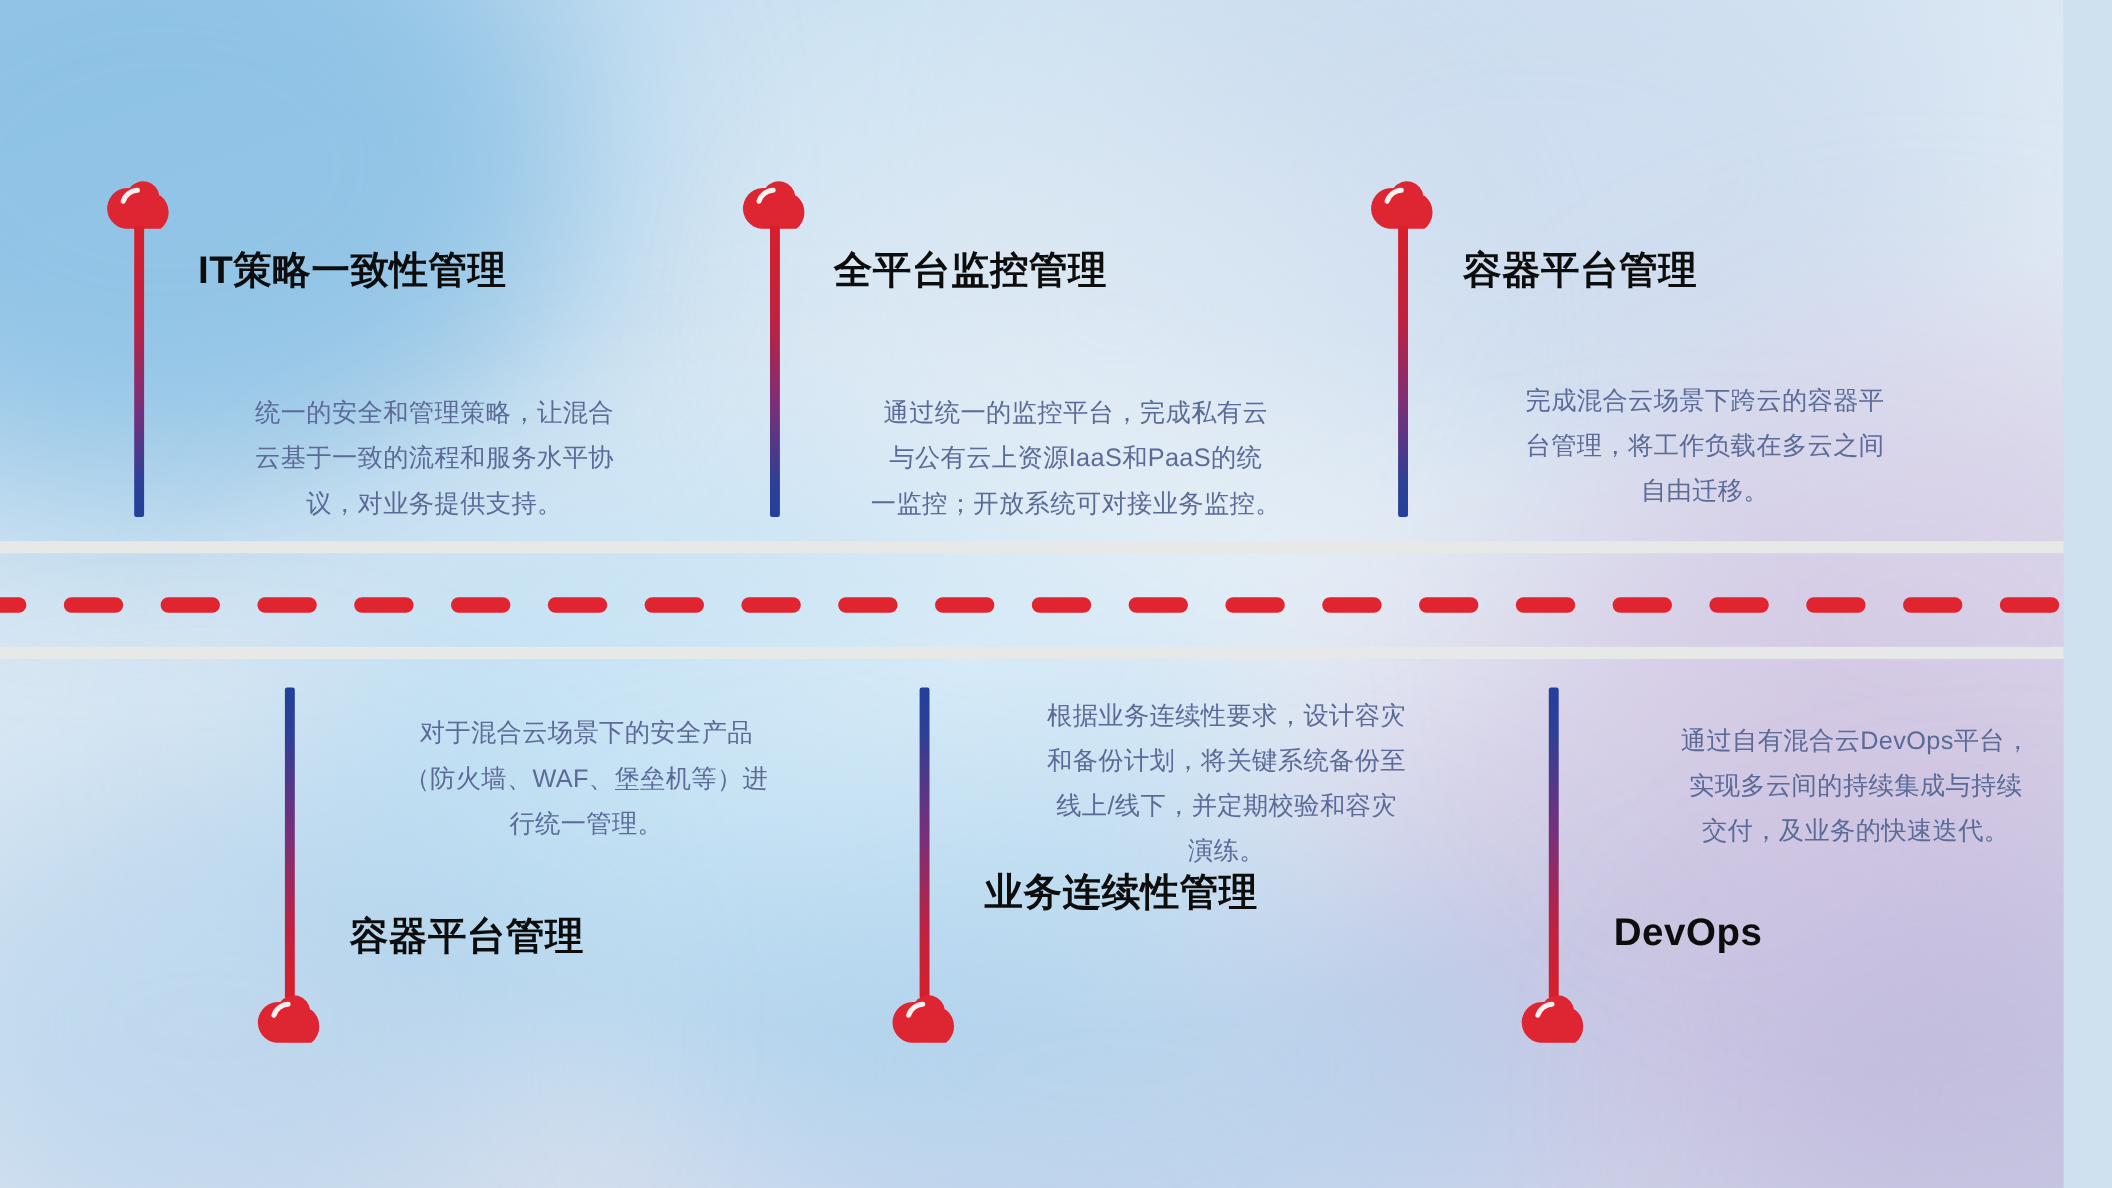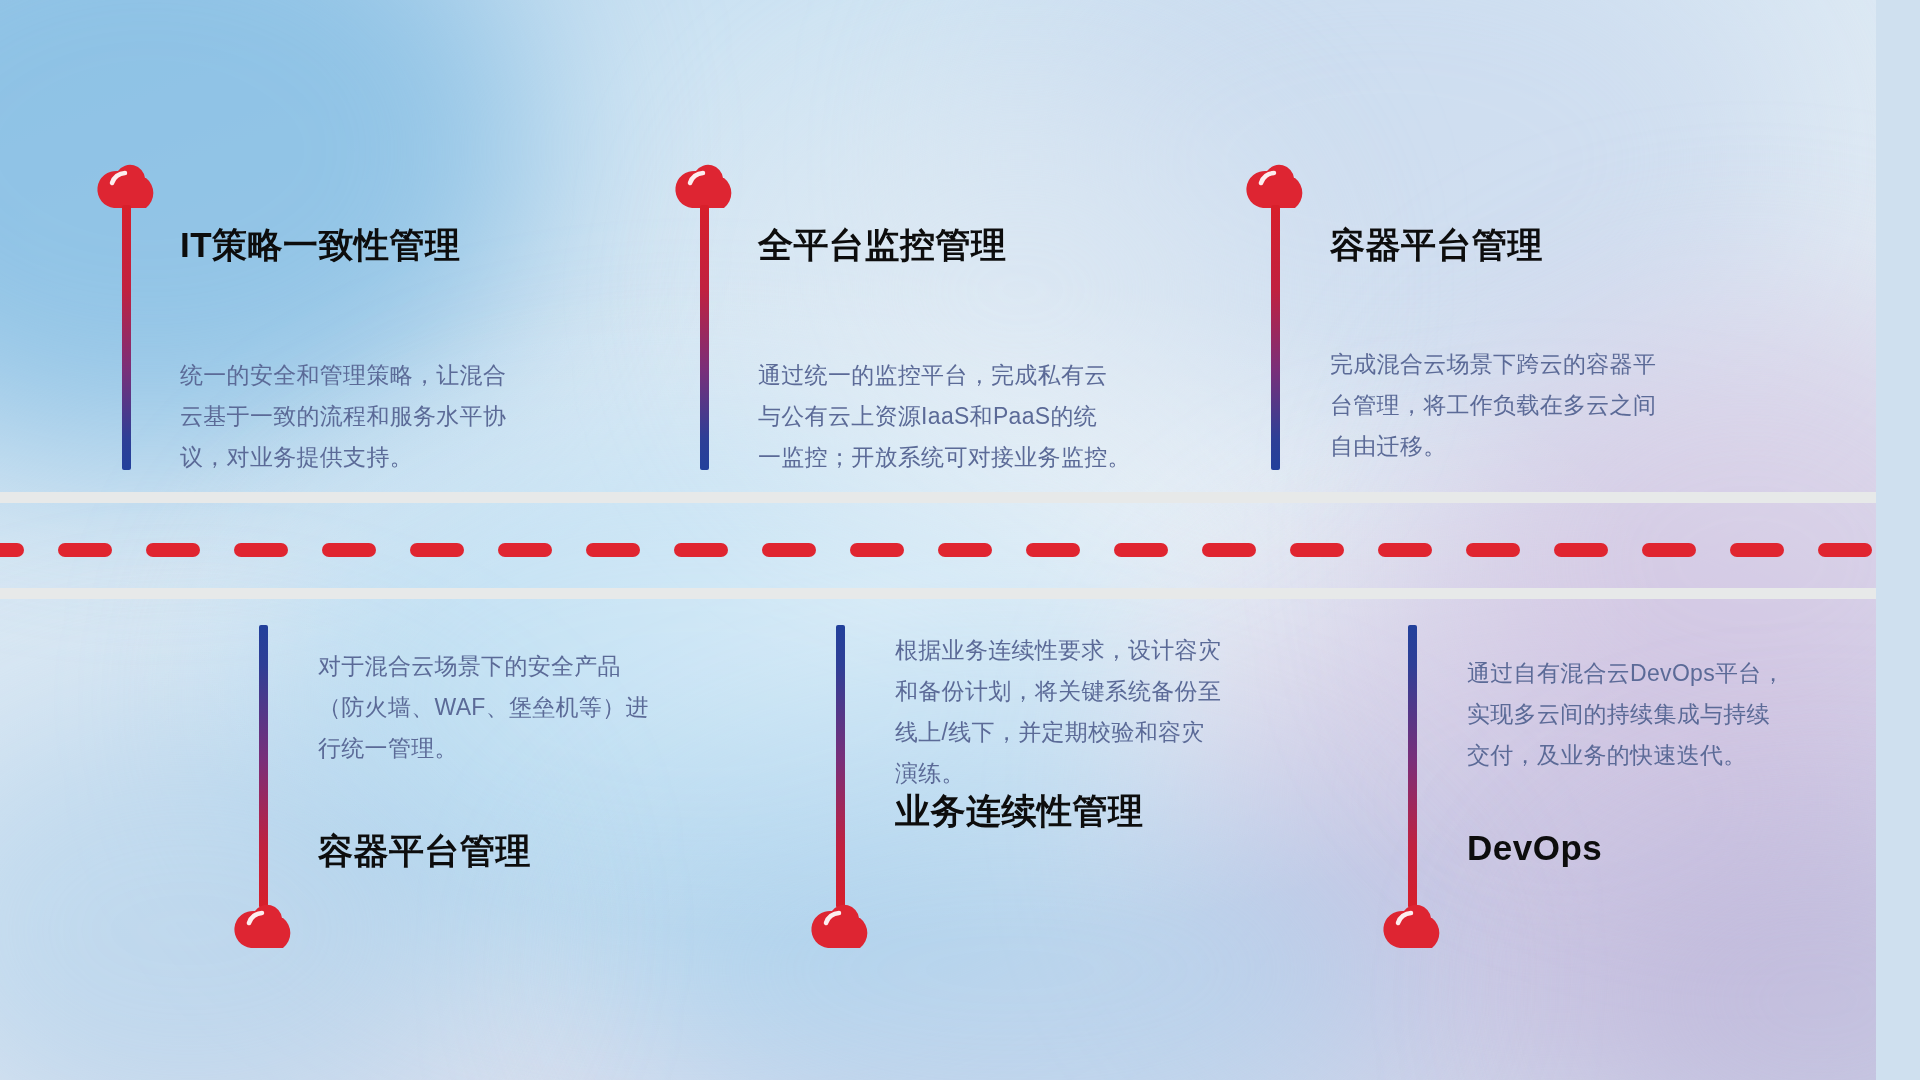--- a/index.html
+++ b/index.html
@@ -41,21 +41,21 @@
 
   .stem{position:absolute;width:9px;border-radius:2px;}
   .stem-top{background:linear-gradient(180deg,#d81f2a 0%,#c02140 32%,#7a2f79 62%,#2e3f96 88%,#22409b 100%);}
   .stem-bot{background:linear-gradient(180deg,#22409b 0%,#2e3f96 14%,#7a2f79 48%,#c02140 78%,#d81f2a 100%);}
 
   .cloud{position:absolute;width:72px;height:52px;}
 
   .title{position:absolute;white-space:nowrap;color:#0d0d0d;
     font-size:35px;font-weight:700;letter-spacing:.5px;}
   .desc{position:absolute;color:#5b6a97;font-size:23px;line-height:41px;
-    white-space:pre-line;letter-spacing:.3px;}
+    white-space:pre-line;letter-spacing:.3px;text-align:center;}
 </style>
 </head>
 <body>
 
 <div id="stage">
 
   <div class="bg-base"></div>
   <div class="bg-blob b1"></div>
   <div class="bg-blob b2"></div>
   <div class="bg-blob b3"></div>

